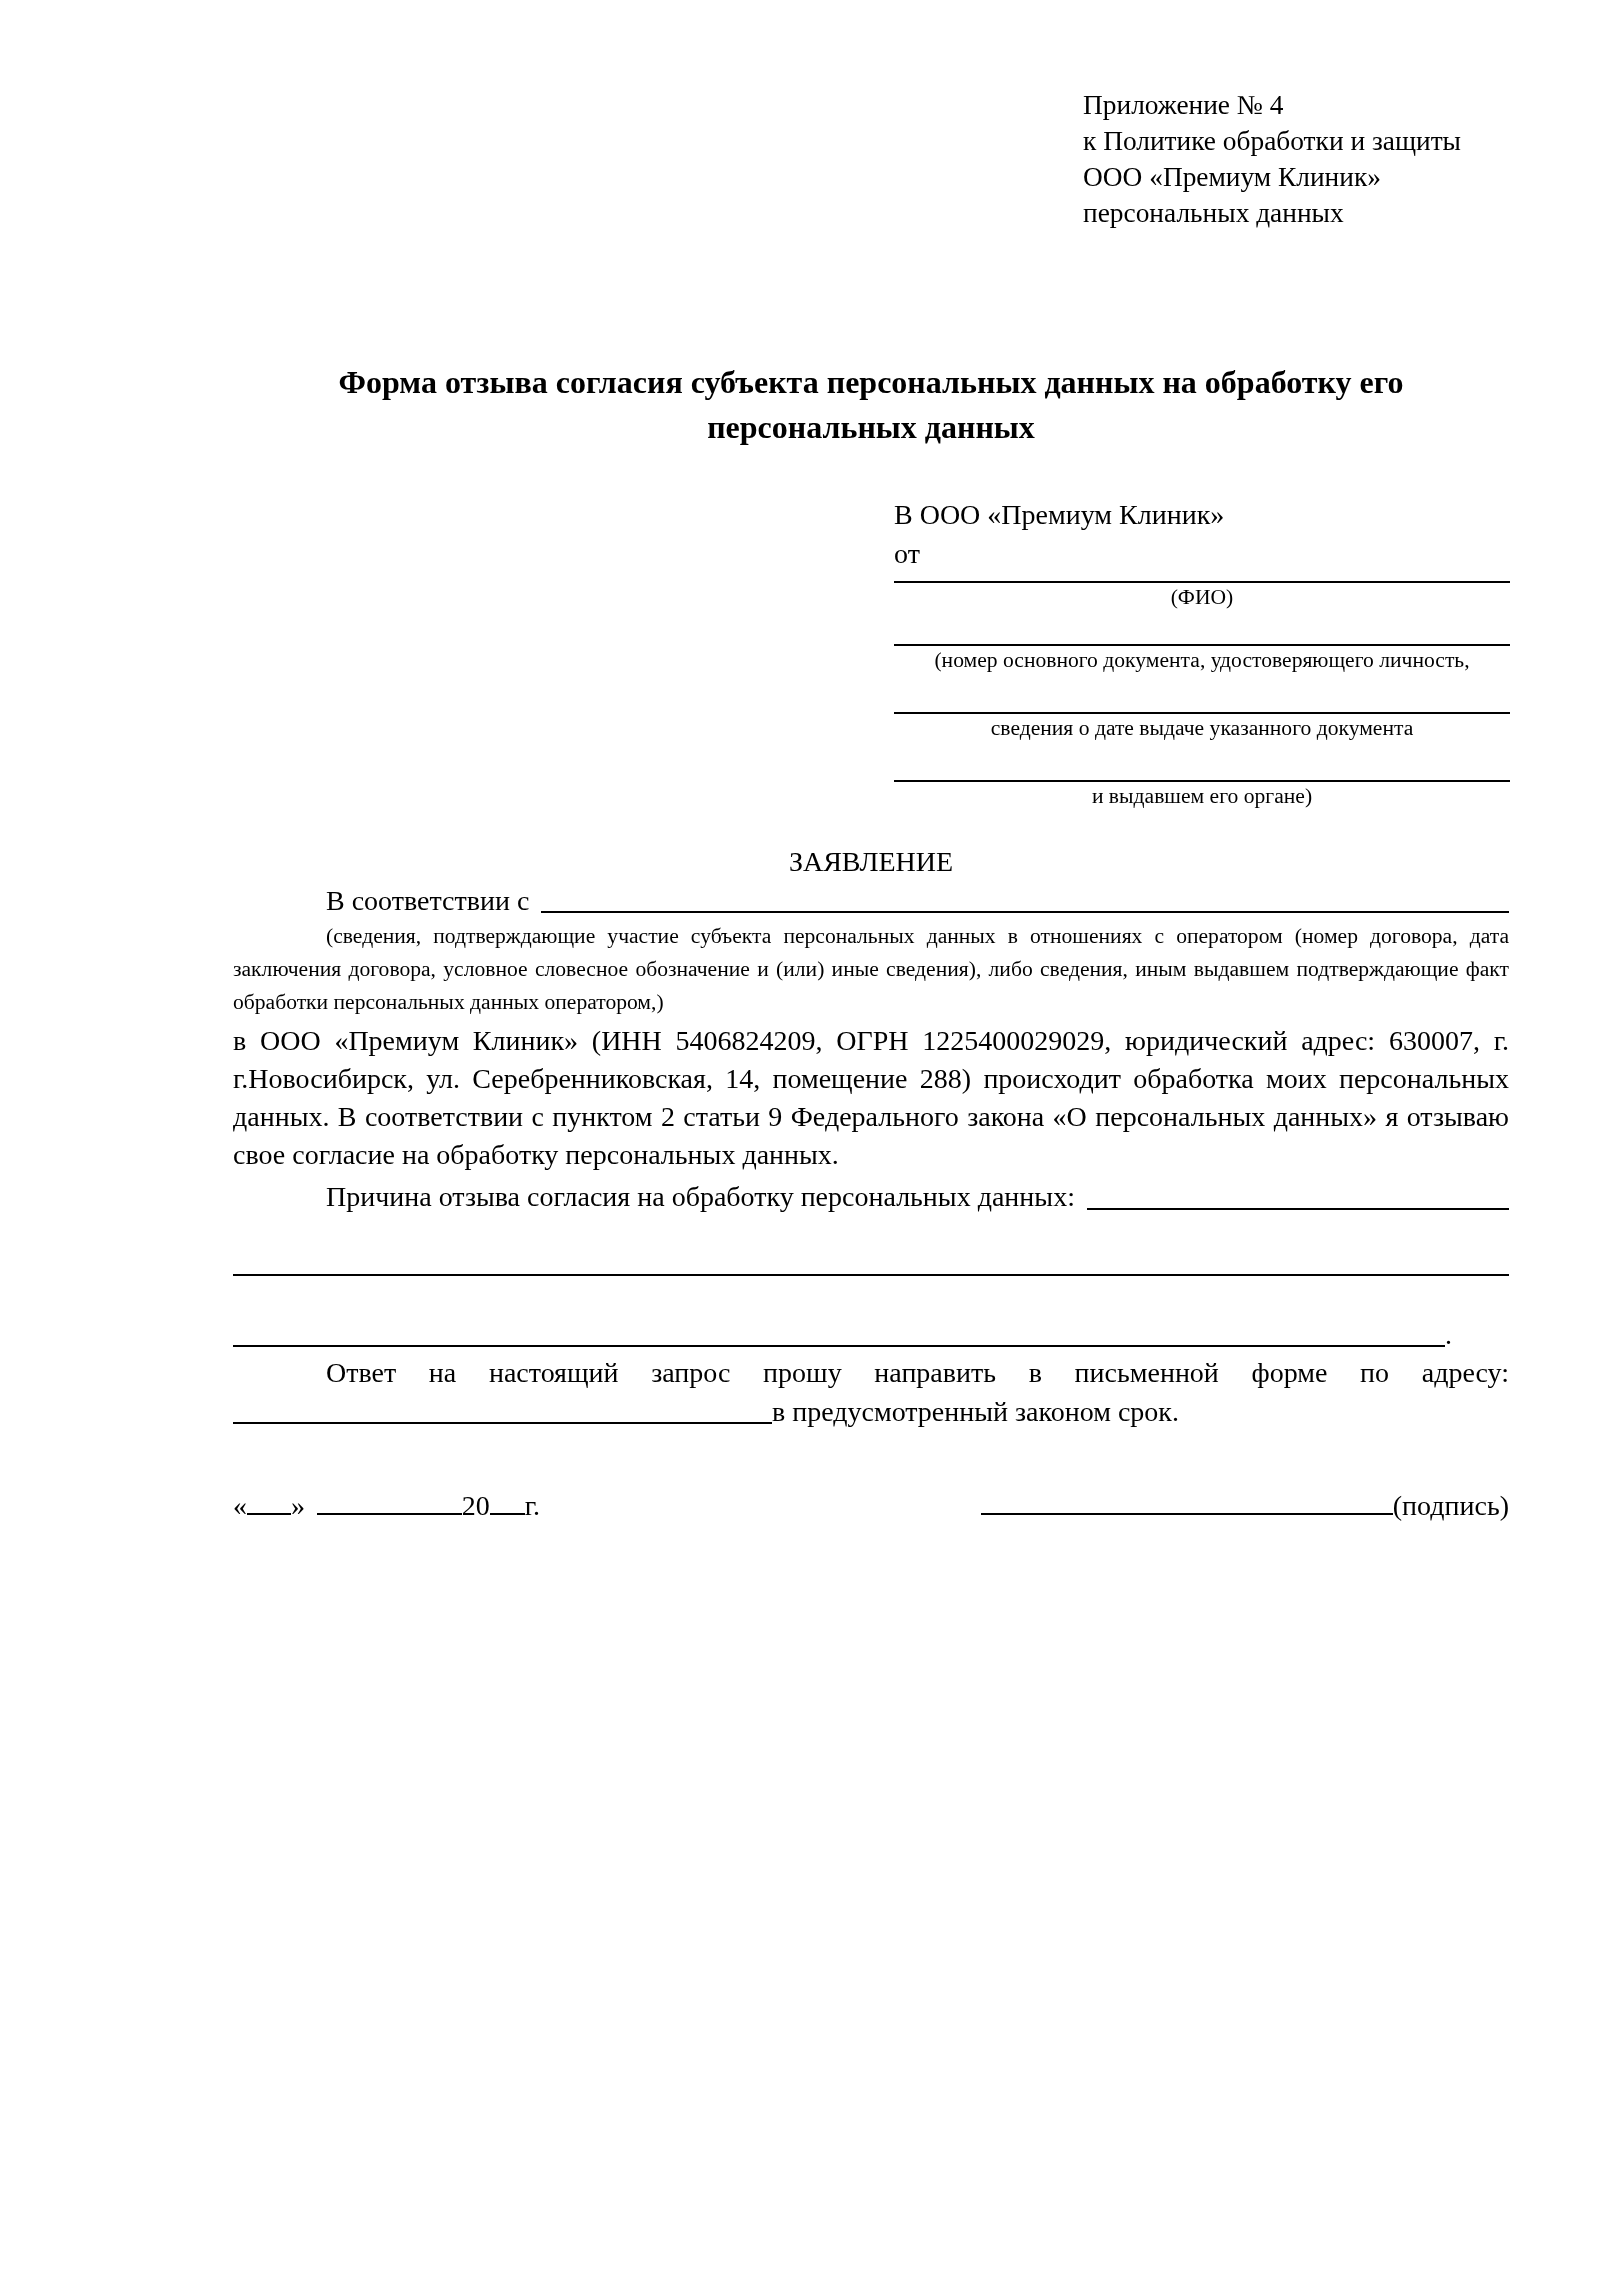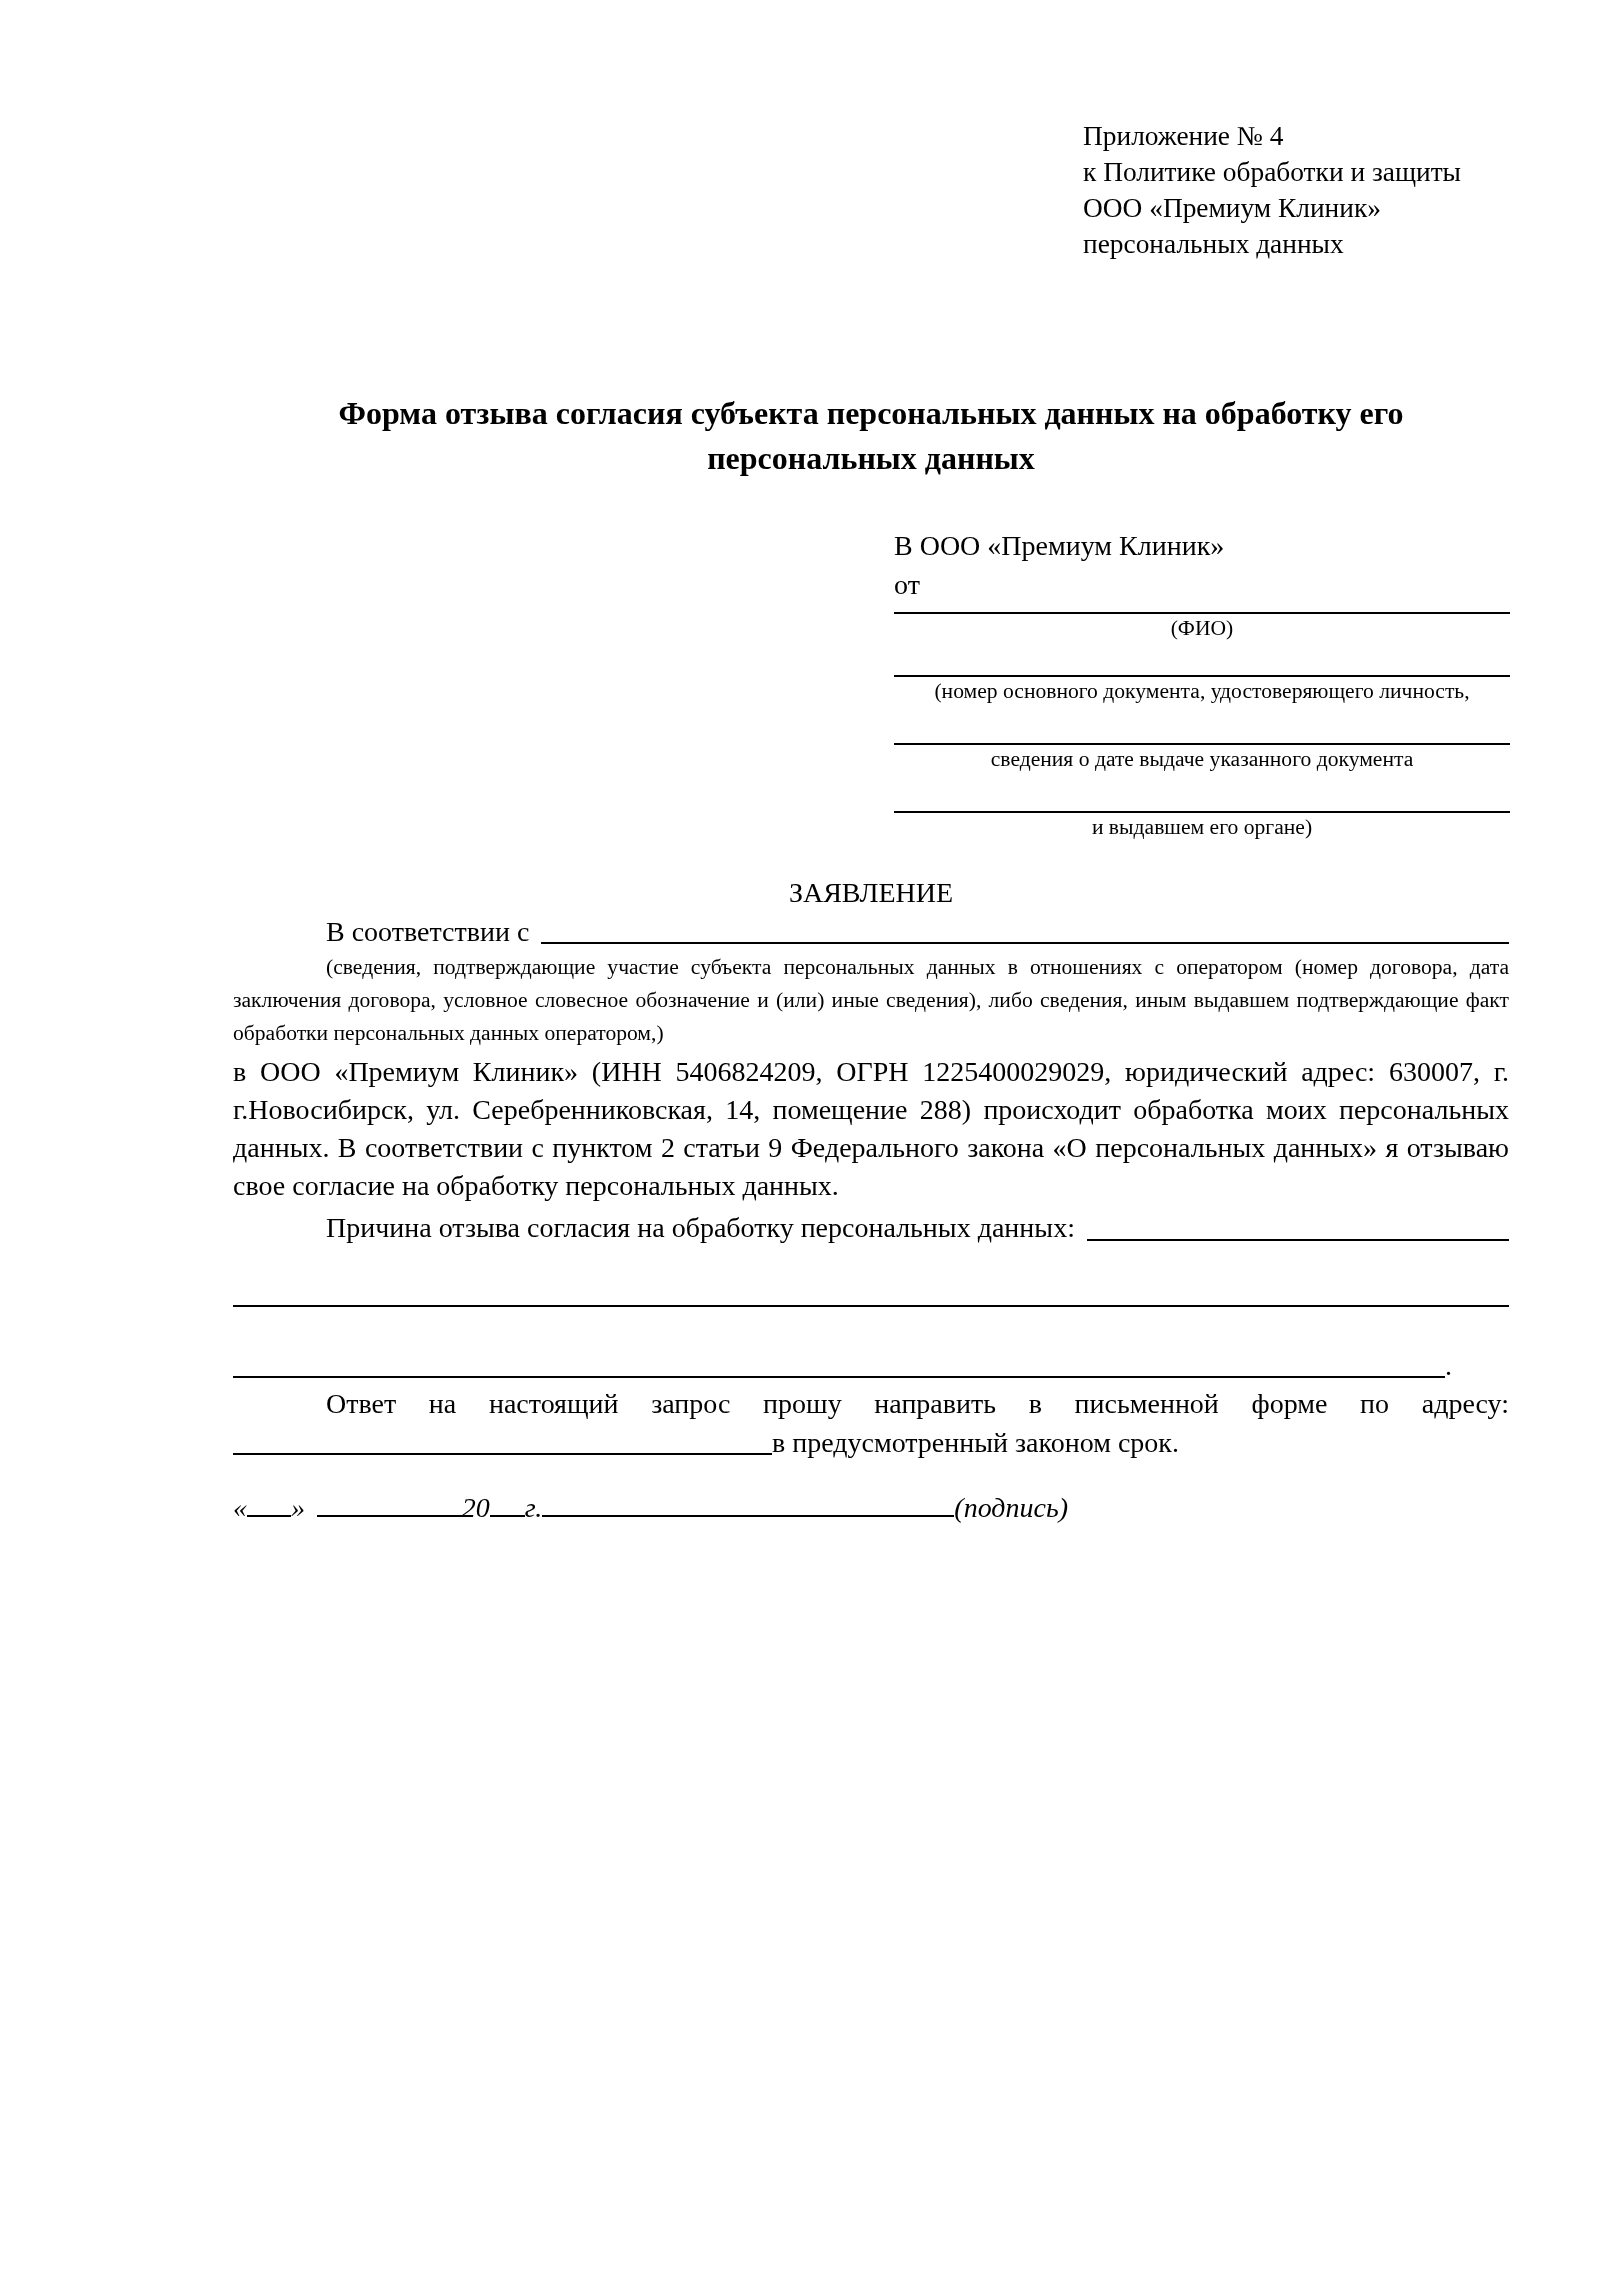--- a/index.html
+++ b/index.html
@@ -4,21 +4,21 @@
 <style>
   html,body { margin:0; padding:0; background:#ffffff; }
   .page {
     position:relative;
     width:1621px;
     height:2293px;
     background:#ffffff;
     color:#000000;
     font-family:"Liberation Serif","DejaVu Serif",serif;
     box-sizing:border-box;
-    padding:118px 112px 0 233px; 
+    padding:87px 112px 0 233px; 
     overflow:hidden;
   }
   .content { width:1276px; }
 
   
   .header-block {
     margin-left:850px;            
     width:426px;
     font-size:27.4px;
     line-height:36px;
@@ -127,26 +127,26 @@
     vertical-align:baseline;
   }
   .w45  { width:44px; }
   .w148 { width:145px; }
   .w36  { width:35px; }
   .w420 { width:412px; }
   .w550 { width:539px; border-bottom:2px solid #000; margin-bottom:6.9px; flex:0 0 539px; }
   .gap12 { display:inline-block; width:11.8px; }
 
   .footer-row {
-    margin-top:26px;
+    margin-top:55px;
     display:flex;
+    justify-content:space-between;
     align-items:baseline;
     font-size:28px;
     line-height:39px;
-    font-style:italic;
   }
   .sign-group { white-space:nowrap; }
 </style>
 </head>
 <body>
 
 <div class="page">
   <div class="content">
 
     <div class="header-block">

